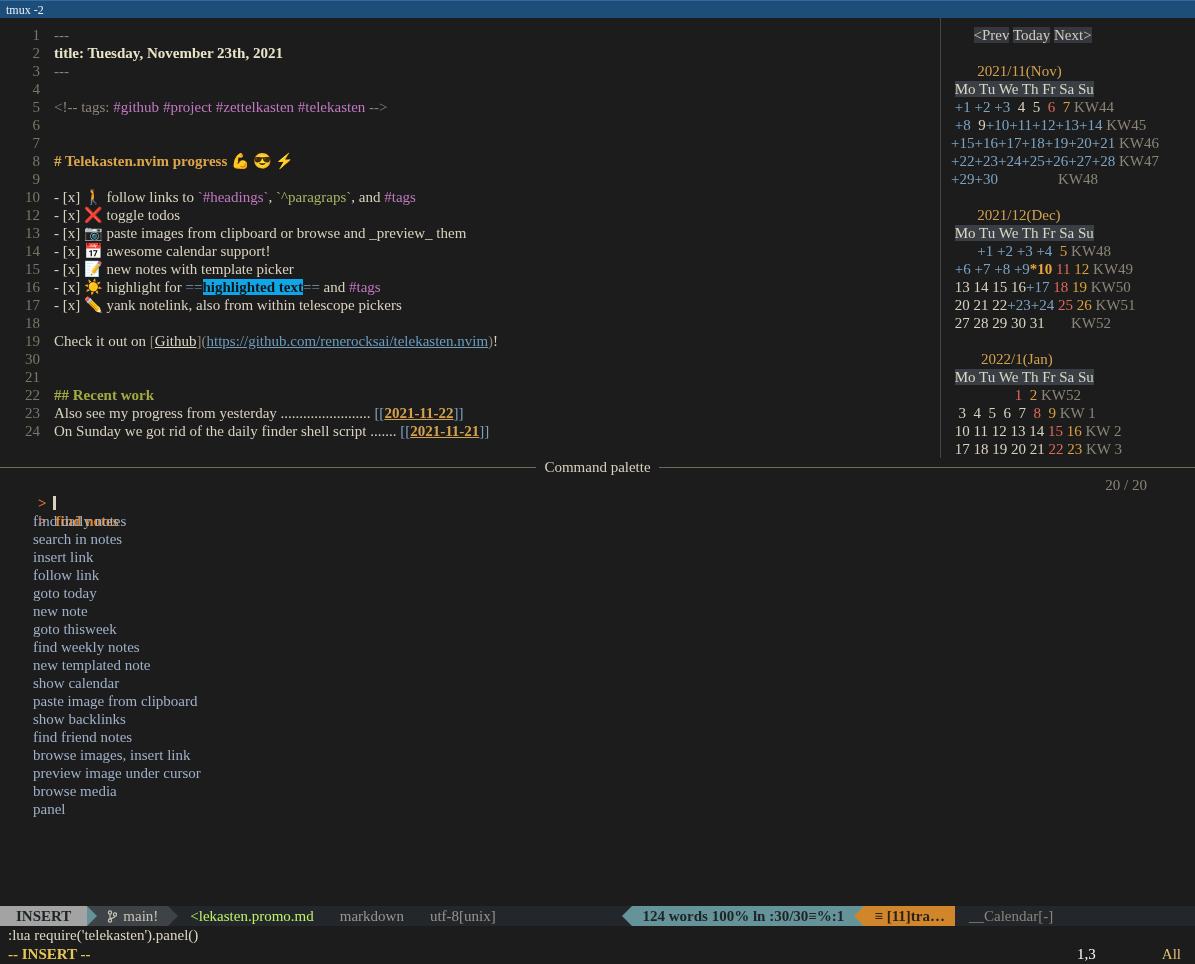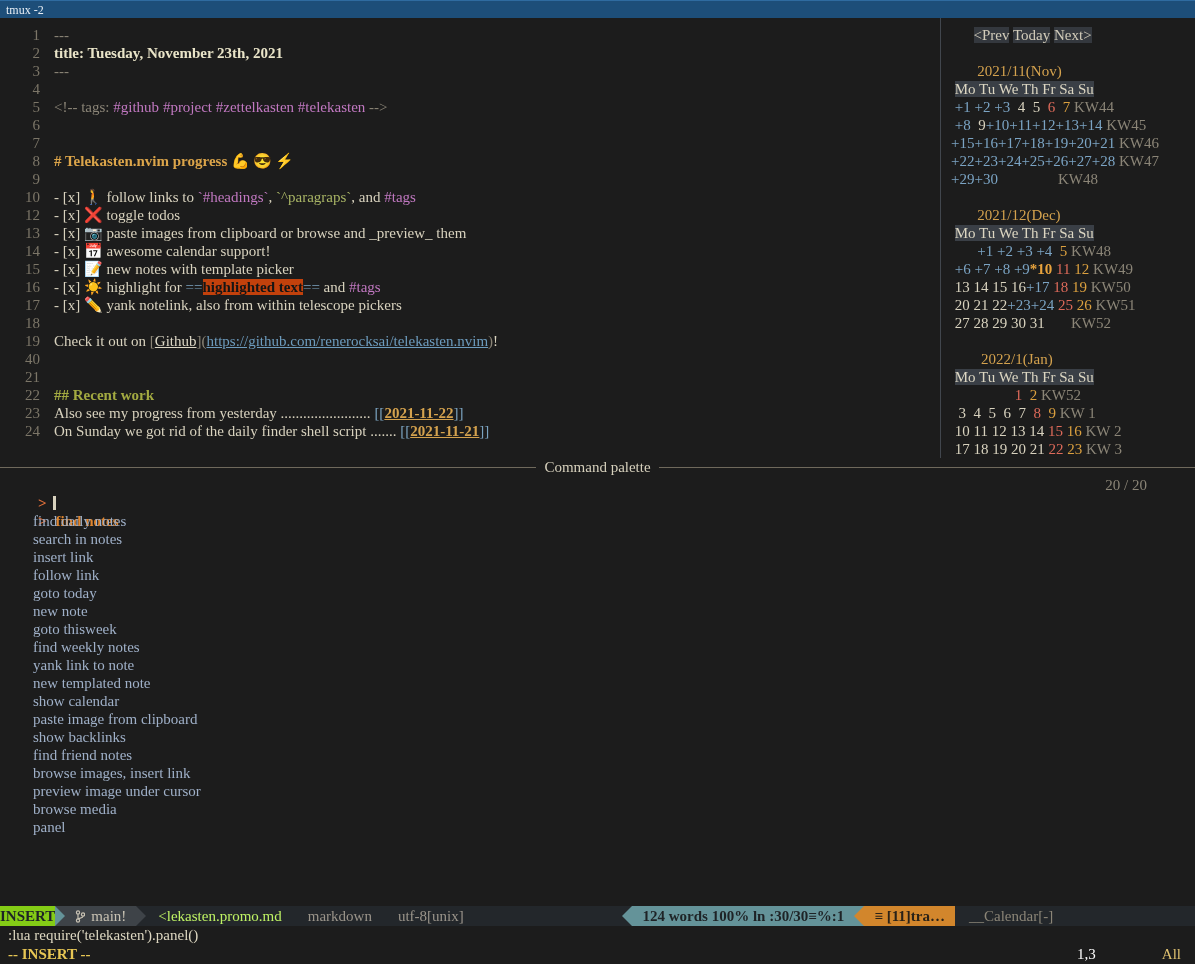--- a/index.html
+++ b/index.html
@@ -23,21 +23,21 @@
   .c-gray{color:#8b8577}
   .c-strong{color:#e9e4c8;font-weight:bold}
   .c-purple{color:#c178c1}
   .c-heading{color:#dca54a;font-weight:bold}
   .c-green{color:#a3aa41;font-weight:bold}
   .c-green2{color:#a8b465}
   .c-blue{color:#7ba3c0}
   .c-url{color:#6d9cbe;text-decoration:underline}
   .c-link{color:#ddd8c6;text-decoration:underline}
   .c-date{color:#d4a24e;font-weight:bold;text-decoration:underline}
-  .c-hl{background:#c2410c;color:#151515;font-weight:bold}
+  .c-hl{background:#0ea5e9;color:#151515;font-weight:bold}
   
   .c-btn{background:#34383e;color:#d2ccba}
   .c-caltitle{color:#d4a24e}
   .c-hdr{background:#3a3f46;color:#dcd6c2}
   .c-calblue{color:#7ba4c4}
   .c-cday{color:#d8d2be}
   .c-sat{color:#dd6a5a}
   .c-sun{color:#dba03f}
   .c-today{color:#e8a33d;font-weight:bold}
   .c-kw{color:#8b8577}
@@ -50,21 +50,21 @@
   .prompt-char{color:#e2703a;font-weight:bold;padding-left:8px;}
   .cursor{display:inline-block;width:3px;height:14px;background:#d8d2be;vertical-align:-2px;margin-left:6px;}
   .counter{position:absolute;right:48px;top:0;color:#8b8577;}
   .pal-selected{height:18px;line-height:18px;white-space:pre;}
   .sel-label{color:#e0862f;font-weight:bold;margin-left:9px;}
   .pal-item{height:18px;line-height:18px;padding-left:33px;color:#9fb0c8;white-space:pre;}
   
   .statusline{height:20px;flex:none;display:flex;align-items:stretch;background:#23272b;
     line-height:20px;white-space:pre;overflow:hidden;}
   .seg{flex:none;}
-  .seg-mode{padding:0 0;background:#84cc16;color:#1e2326;font-weight:bold;}
+  .seg-mode{padding:0 16px;background:#a3a3a3;color:#1e2326;font-weight:bold;}
   .seg-branch{display:flex;align-items:center;gap:6px;padding:0 10px;background:#3e4348;color:#c9c3b4;}
   .seg-stats{padding:0 10px;background:#649399;color:#1e2326;font-weight:bold;}
   .seg-buffers{padding:0 10px;background:#d2862c;color:#2a2218;font-weight:bold;}
   .ps{width:0;height:0;flex:none;border-top:10px solid transparent;border-bottom:10px solid transparent;}
   .ps-mode-branch{border-left:10px solid #649399;background:#3e4348;}
   .ps-branch-base{border-left:10px solid #3e4348;}
   .ps-base-teal{border-right:10px solid #649399;}
   .ps-teal-orange{border-right:10px solid #d2862c;background:#649399;}
   .sl-file{color:#bef264;margin-left:12px;}
   .sl-ft{color:#9a948a;margin-left:26px;}
@@ -102,21 +102,21 @@
           <div class="ed-row"><span class="num">9</span></div>
           <div class="ed-row"><span class="num">10</span><span class="c-fg">- [x] 🚶 follow links to </span><span class="c-purple">`#headings`</span><span class="c-fg">, </span><span class="c-green2">`^paragraps`</span><span class="c-fg">, and </span><span class="c-purple">#tags</span></div>
           <div class="ed-row"><span class="num">12</span><span class="c-fg">- [x] ❌ toggle todos</span></div>
           <div class="ed-row"><span class="num">13</span><span class="c-fg">- [x] 📷 paste images from clipboard or browse and _preview_ them</span></div>
           <div class="ed-row"><span class="num">14</span><span class="c-fg">- [x] 📅 awesome calendar support!</span></div>
           <div class="ed-row"><span class="num">15</span><span class="c-fg">- [x] 📝 new notes with template picker</span></div>
           <div class="ed-row"><span class="num">16</span><span class="c-fg">- [x] ☀️ highlight for </span><span class="c-blue">==</span><span class="c-hl">highlighted text</span><span class="c-blue">==</span><span class="c-fg"> and </span><span class="c-purple">#tags</span></div>
           <div class="ed-row"><span class="num">17</span><span class="c-fg">- [x] ✏️ yank notelink, also from within telescope pickers</span></div>
           <div class="ed-row"><span class="num">18</span></div>
           <div class="ed-row"><span class="num">19</span><span class="c-fg">Check it out on </span><span class="c-gray">[</span><span class="c-link">Github</span><span class="c-gray">](</span><span class="c-url">https://github.com/renerocksai/telekasten.nvim</span><span class="c-gray">)</span><span class="c-fg">!</span></div>
-          <div class="ed-row"><span class="num">40</span></div>
+          <div class="ed-row"><span class="num">30</span></div>
           <div class="ed-row"><span class="num">21</span></div>
           <div class="ed-row"><span class="num">22</span><span class="c-green">## Recent work</span></div>
           <div class="ed-row"><span class="num">23</span><span class="c-fg">Also see my progress from yesterday ........................ </span><span class="c-blue">[[</span><span class="c-date">2021-11-22</span><span class="c-blue">]]</span></div>
           <div class="ed-row"><span class="num">24</span><span class="c-fg">On Sunday we got rid of the daily finder shell script ....... </span><span class="c-blue">[[</span><span class="c-date">2021-11-21</span><span class="c-blue">]]</span></div>
         </div>
       <div class="calendar" id="calendar">
           <div class="cal-row"><span class="c-sp">      </span><span class="c-btn">&lt;Prev</span><span class="c-sp"> </span><span class="c-btn">Today</span><span class="c-sp"> </span><span class="c-btn">Next&gt;</span></div>
           <div class="cal-row"></div>
           <div class="cal-row"><span class="c-sp">       </span><span class="c-caltitle">2021/11(Nov)</span></div>
           <div class="cal-row"><span class="c-sp"> </span><span class="c-hdr">Mo Tu We Th Fr Sa Su</span></div>
@@ -158,21 +158,20 @@
       </div>
       <div id="pal-items">
           <div class="pal-item">find daily notes</div>
           <div class="pal-item">search in notes</div>
           <div class="pal-item">insert link</div>
           <div class="pal-item">follow link</div>
           <div class="pal-item">goto today</div>
           <div class="pal-item">new note</div>
           <div class="pal-item">goto thisweek</div>
           <div class="pal-item">find weekly notes</div>
-          <div class="pal-item">yank link to note</div>
           <div class="pal-item">new templated note</div>
           <div class="pal-item">show calendar</div>
           <div class="pal-item">paste image from clipboard</div>
           <div class="pal-item">show backlinks</div>
           <div class="pal-item">find friend notes</div>
           <div class="pal-item">browse images, insert link</div>
           <div class="pal-item">preview image under cursor</div>
           <div class="pal-item">browse media</div>
           <div class="pal-item">panel</div>
         </div>

